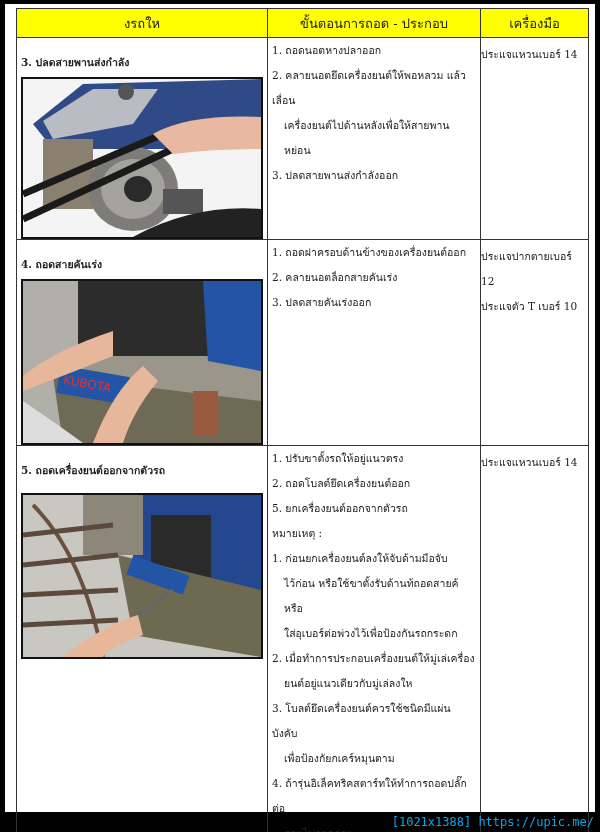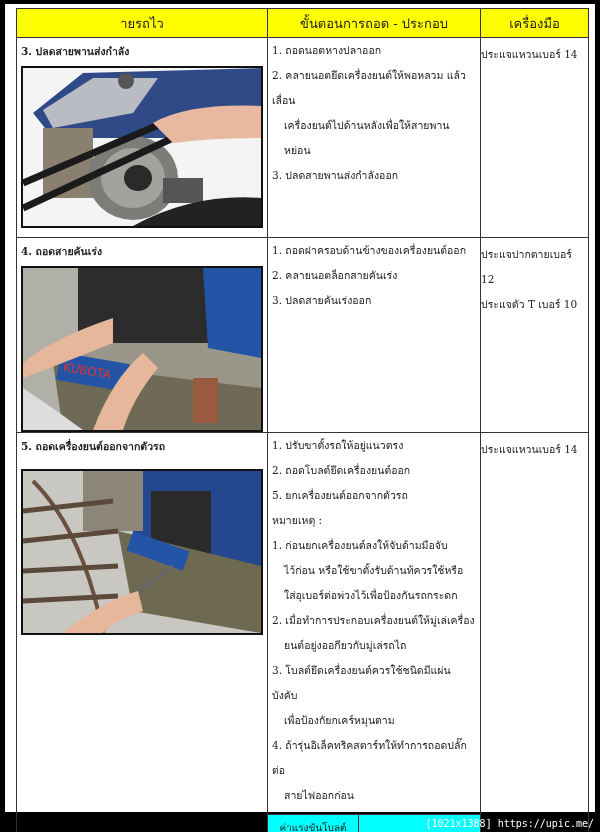--- a/index.html
+++ b/index.html
@@ -14,51 +14,51 @@
     position:absolute; left:11px; top:4px; width:572px; height:792px;
     border-collapse:collapse; table-layout:fixed;
   }
   table.main td, table.main th {
     border:1.5px solid #333; vertical-align:top; padding:0;
   }
   th {
     background:#ffff00; height:28px; font-weight:normal; font-size:13px; color:#222;
     vertical-align:middle !important; text-align:center;
   }
-  .item-title { font-size:10.5px; color:#222; padding:5px 0 0 4px; font-weight:bold; }
+  .item-title { font-size:10.5px; color:#222; padding:16px 0 0 4px; font-weight:bold; }
   .photo {
     margin:6px 0 0 4px; width:238px; height:164px; border:2px solid #111; position:relative; overflow:hidden;
   }
   .steps { font-size:10.5px; color:#222; padding:0 4px 0 4px; line-height:25px; }
   .steps .indent { padding-left:12px; }
   .tools { font-size:10.5px; color:#222; padding-top:4px; line-height:25px; }
   .note-title { font-weight:normal; }
   .torque {
     display:flex; background:#00ffff; margin:6px -4px 0 -4px; border-top:1.5px solid #333; height:48px;
   }
   .torque .lbl { width:90px; border-right:1.5px solid #333; text-align:center; font-size:10px; line-height:23px; padding-top:1px; }
   .torque .val { flex:1; text-align:center; font-size:10px; line-height:48px; font-family:"DejaVu Sans", sans-serif; }
   .footer {
-    position:absolute; right:6px; bottom:3px; color:#ffffff; font-size:10px;
+    position:absolute; right:6px; bottom:3px; color:#0ea5e9; font-size:12px;
     font-family:"DejaVu Sans Mono", monospace;
   }
 </style>
 </head>
 <body>
 
 <div class="page">
 <table class="main">
   <colgroup>
     <col style="width:251px">
     <col style="width:213px">
     <col style="width:108px">
   </colgroup>
   <tbody>
         <tr>
-    <th>ายรถไว</th>
+    <th>งรถให</th>
     <th>ขั้นตอนการถอด - ประกอบ</th>
     <th>เครื่องมือ</th>
   </tr>
 
   <tr style="height:200px">
     <td>
       <div class="item-title">3. ปลดสายพานส่งกำลัง</div>
       <div class="photo" style="height:158px;">
         <svg width="238" height="158" viewBox="0 0 238 158">
           <rect width="238" height="158" fill="#f4f4f4"></rect>
@@ -142,24 +142,24 @@
         </svg>
       </div>
     </td>
     <td style="position:relative;">
       <div class="steps">
         <div>1. ปรับขาตั้งรถให้อยู่แนวตรง</div>
         <div>2. ถอดโบลต์ยึดเครื่องยนต์ออก</div>
         <div>5. ยกเครื่องยนต์ออกจากตัวรถ</div>
         <div class="note-title">หมายเหตุ :</div>
         <div>1. ก่อนยกเครื่องยนต์ลงให้จับด้ามมือจับ</div>
-        <div class="indent">ไว้ก่อน  หรือใช้ขาตั้งรับด้านท้ควรใช้หรือ</div>
+        <div class="indent">ไว้ก่อน  หรือใช้ขาตั้งรับด้านท้ถอดสายค้หรือ</div>
         <div class="indent">ใส่อุเบอร์ต่อพ่วงไว้เพื่อป้องกันรถกระดก</div>
         <div>2. เมื่อทำการประกอบเครื่องยนต์ให้มู่เล่เครื่อง</div>
-        <div class="indent">ยนต์อยู่งออกียวกับมู่เล่รถไถ</div>
+        <div class="indent">ยนต์อยู่แนวเดียวกับมู่เล่ลงให</div>
         <div>3. โบลต์ยึดเครื่องยนต์ควรใช้ชนิดมีแผ่นบังคับ</div>
         <div class="indent">เพื่อป้องกัยกเคร์หมุนตาม</div>
         <div>4. ถ้ารุ่นอิเล็คทริคสตาร์ทให้ทำการถอดปลั๊กต่อ</div>
         <div class="indent">สายไฟออกก่อน</div>
         <div class="torque">
           <div class="lbl">
             <div>ค่าแรงขันโบลต์</div>
 
           </div>
           <div class="val">430 กก.- ซม.</div>

